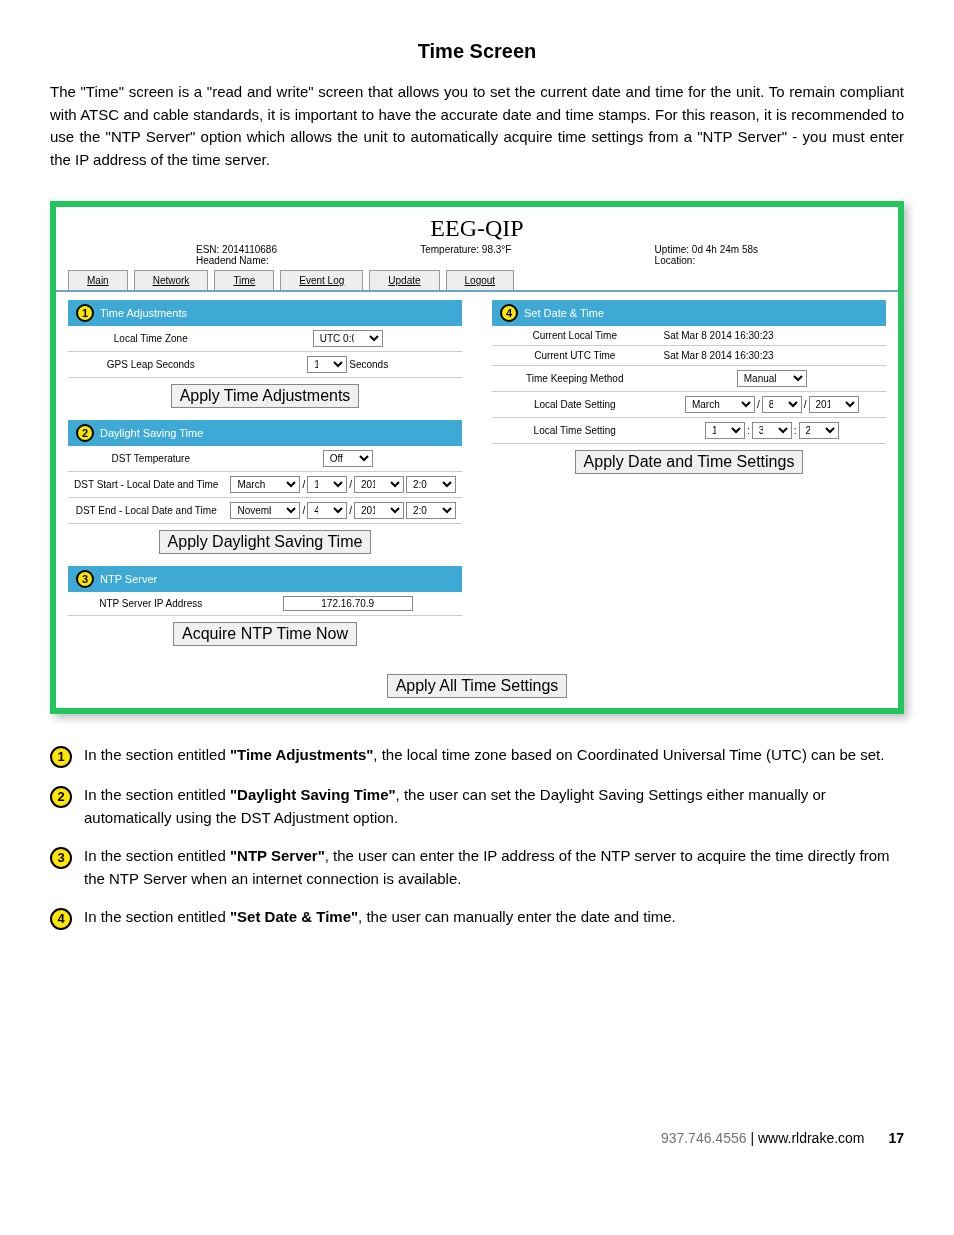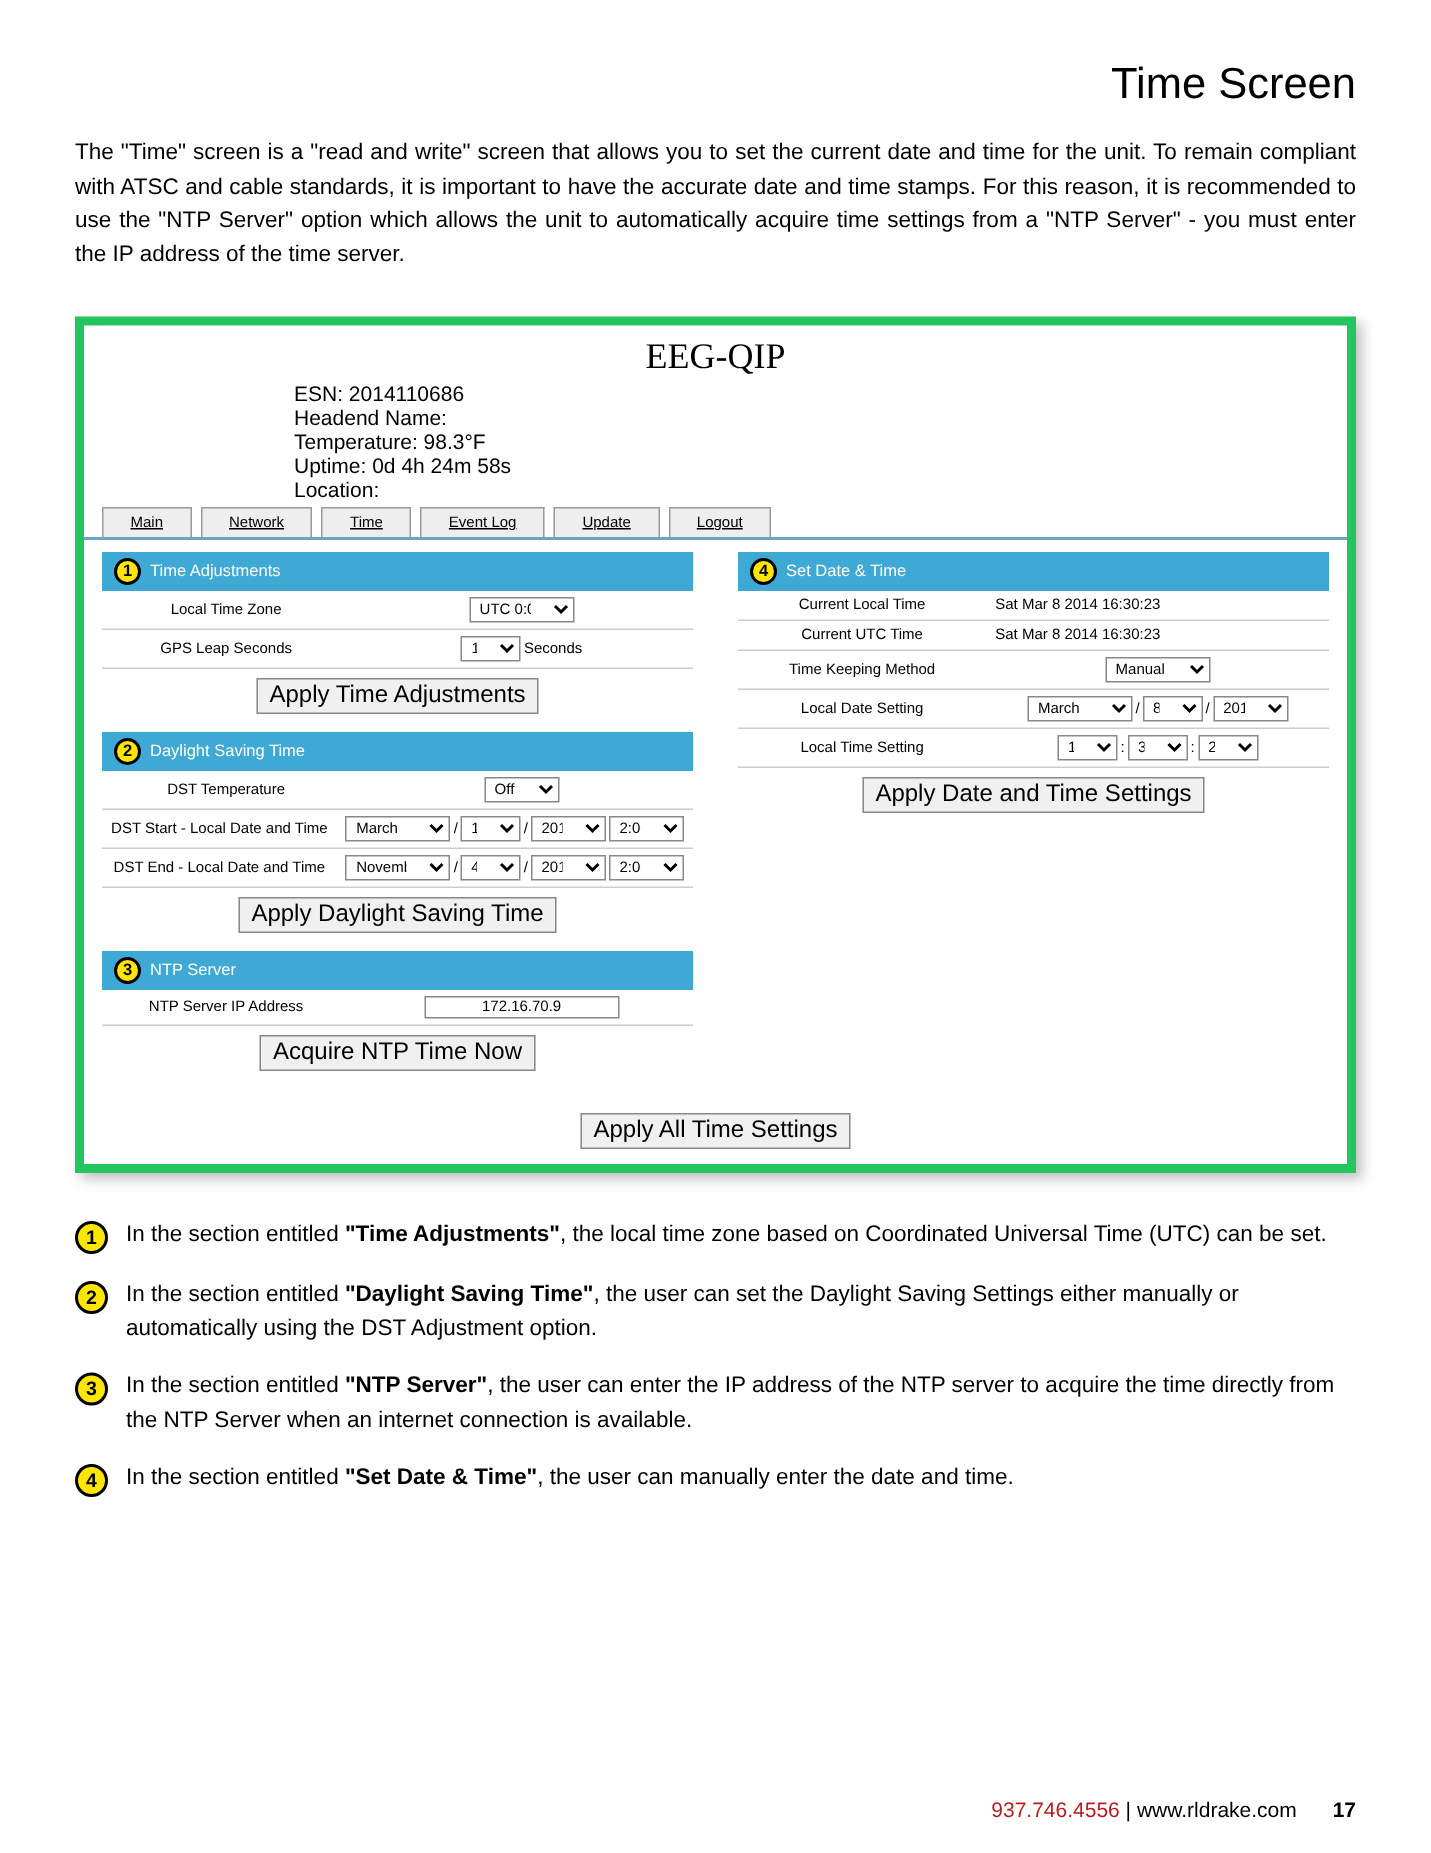--- a/index.html
+++ b/index.html
@@ -1,23 +1,23 @@
 <!DOCTYPE html>
 <html><head>
 <meta charset="utf-8">
 <style>
 * { box-sizing: border-box; margin: 0; padding: 0; }
 body { font-family: Arial, Helvetica, sans-serif; font-size: 14px; color: #000; background: #fff; width: 954px; margin: 0 auto; padding: 40px 50px 30px; }
-.title { font-size: 29px; font-weight: normal; text-align: right; margin-bottom: 18px; }
+.title { font-size: 20px; font-weight: bold; text-align: center; margin-bottom: 18px; }
 .intro { font-size: 15px; line-height: 1.5; margin-bottom: 30px; text-align: justify; }
 
 
 .appwin { border: 6px solid #22c55e; box-shadow: 4px 4px 8px rgba(0,0,0,0.25); padding: 0; font-size: 11px; }
 .app-header { text-align: center; font-family: "Times New Roman", serif; font-size: 24px; padding: 8px 0 2px; }
-.app-status { display: flex; justify-content: space-between; padding: 0 140px 4px; font-size: 14px; flex-direction: column; }
+.app-status { display: flex; justify-content: space-between; padding: 0 140px 4px; font-size: 10px; }
 .app-status div { text-align: left; }
 .app-tabs { display: flex; border-bottom: 2px solid #68a6c4; }
 .app-tabs .tab { border: 1px solid #999; border-bottom: none; padding: 4px 18px; margin-left: 6px; text-decoration: underline; font-size: 10px; background: #eee; cursor: pointer; }
 .app-body { display: flex; padding: 8px 12px 14px; gap: 30px; }
 .col { flex: 1; }
 .section-head { background: #3fa9d6; color: #fff; padding: 4px 8px; font-size: 11px; display: flex; align-items: center; gap: 6px; }
 .section-head .badge { background: #ffe600; color: #000; border: 2px solid #000; border-radius: 50%; width: 18px; height: 18px; display: inline-flex; align-items: center; justify-content: center; font-weight: bold; font-size: 11px; }
 .row { display: flex; align-items: center; border-bottom: 1px solid #ccc; font-size: 10px; }
 .row .label { width: 42%; padding: 4px 6px; text-align: center; }
 .row .ctrl { flex: 1; padding: 4px 6px; display: flex; align-items: center; justify-content: center; gap: 2px; }
@@ -34,21 +34,21 @@
 .bottom-btn { text-align: center; padding: 8px 0 0; margin-left:auto;margin-right:auto;width:100%; }
 
 
 .explain { margin-top: 30px; }
 .explain .item { display: flex; gap: 12px; margin-bottom: 16px; font-size: 15px; line-height: 1.5; }
 .explain .badge2 { background: #ffe600; color: #000; border: 2px solid #000; border-radius: 50%; width: 22px; height: 22px; min-width: 22px; display: flex; align-items: center; justify-content: center; font-weight: bold; font-size: 13px; margin-top: 2px; }
 .explain .text { flex: 1; }
 .explain b { font-weight: bold; }
 
 .footer { margin-top: 200px; text-align: right; font-size: 14px; }
-.footer .phone { color: #b91c1c; }
+.footer .phone { color: #737373; }
 .footer .pg { display: inline-block; margin-left: 20px; font-weight: bold; }
 </style>
 </head>
 <body>
 
 <h1 class="title">Time Screen</h1>
 <p class="intro">The "Time" screen is a "read and write" screen that allows you to set the current date and time for the unit. To remain compliant with ATSC and cable standards, it is important to have the accurate date and time stamps. For this reason, it is recommended to use the "NTP Server" option which allows the unit to automatically acquire time settings from a "NTP Server" - you must enter the IP address of the time server.</p>
 
 <div class="appwin">
   <div class="app-header">EEG-QIP</div>

